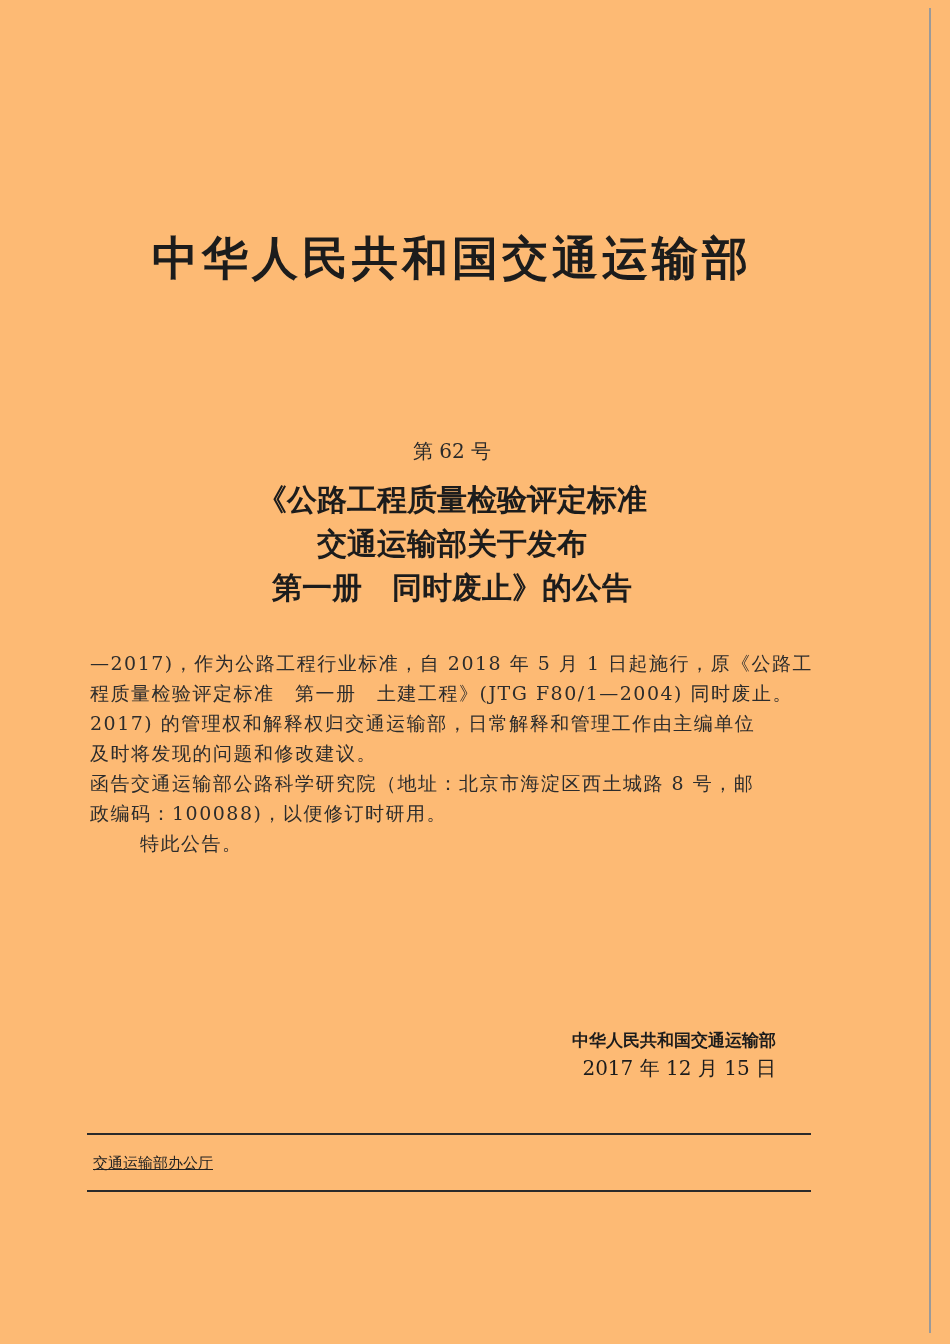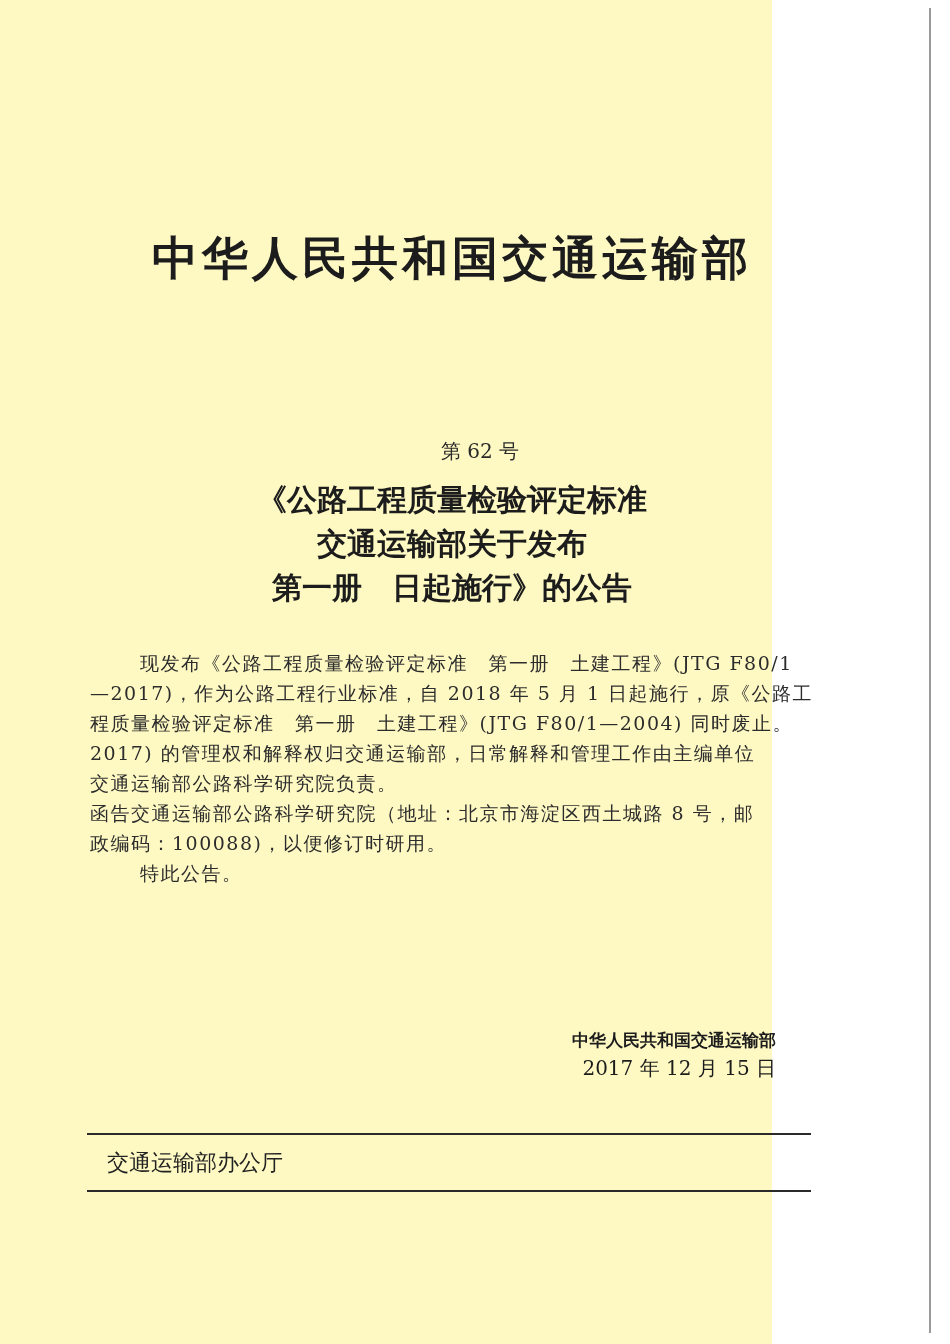--- a/index.html
+++ b/index.html
@@ -11,22 +11,22 @@
     width: 950px;
     height: 1344px;
     position: relative;
     overflow: hidden;
     color: #222222;
     font-family: "DejaVu Serif", "Liberation Serif", serif;
   }
   .page {
     position: absolute;
     left: 0; top: 0;
-    width: 772px; height: 1344px;
-    background: #fef9c3;
+    width: 950px; height: 1344px;
+    background: #fdba74;
   }
   .edge-line {
     position: absolute;
     left: 929px;
     top: 8px;
     width: 2px;
     height: 1325px;
     background: #9a9a9a;
   }
   .issuer-title {
@@ -59,21 +59,20 @@
   .doc-number {
     position: absolute;
     top: 437px;
     left: 0;
     width: 904px;
     text-align: center;
     font-size: 20px;
     color: #2a2a2a;
     line-height: 28px;
     white-space: nowrap;
-    margin-left: 28px;
   }
   .subject {
     position: absolute;
     top: 478px;
     left: 0;
     width: 904px;
     text-align: center;
     font-size: 30px;
     font-weight: bold;
     color: #1c1c1c;
@@ -119,26 +118,27 @@
     position: absolute;
     left: 87px;
     width: 724px;
     height: 2px;
     background: #2a2a2a;
   }
   .footer-rule.top { top: 1133px; }
   .footer-rule.bottom { top: 1190px; }
   .footer-left {
     position: absolute;
-    left: 107px;
+    left: 93px;
     top: 1150px;
-    font-size: 22px;
+    font-size: 15px;
     line-height: 26px;
     color: #222;
     white-space: nowrap;
+    text-decoration: underline;
   }
   .footer-right {
     position: absolute;
     right: 157px;
     top: 1150px;
     font-size: 17px;
     line-height: 26px;
     color: #222;
     white-space: nowrap;
   }
@@ -151,29 +151,28 @@
   <div class="edge-line"></div>
 
   <div class="issuer-title">中华人民共和国交通运输部</div>
 
 
   <div class="doc-number">第 62 号</div>
 
   <div class="subject">
     <div>《公路工程质量检验评定标准</div>
     <div>交通运输部关于发布</div>
-    <div>第一册　日起施行》的公告</div>
+    <div>第一册　同时废止》的公告</div>
   </div>
 
   <div class="body">
-    <div class="line indent">现发布《公路工程质量检验评定标准　第一册　土建工程》(JTG F80/1</div>
     <div class="line">—2017)，作为公路工程行业标准，自 2018 年 5 月 1 日起施行，原《公路工</div>
     <div class="line">程质量检验评定标准　第一册　土建工程》(JTG F80/1—2004) 同时废止。</div>
     <div class="line">2017) 的管理权和解释权归交通运输部，日常解释和管理工作由主编单位</div>
-    <div class="line">交通运输部公路科学研究院负责。</div>
+    <div class="line">及时将发现的问题和修改建议。</div>
     <div class="line">函告交通运输部公路科学研究院（地址：北京市海淀区西土城路 8 号，邮</div>
     <div class="line">政编码：100088)，以便修订时研用。</div>
     <div class="line indent">特此公告。</div>
   </div>
 
   <div class="signature">
     <div class="org">中华人民共和国交通运输部</div>
     <div class="date">2017 年 12 月 15 日</div>
   </div>
 

